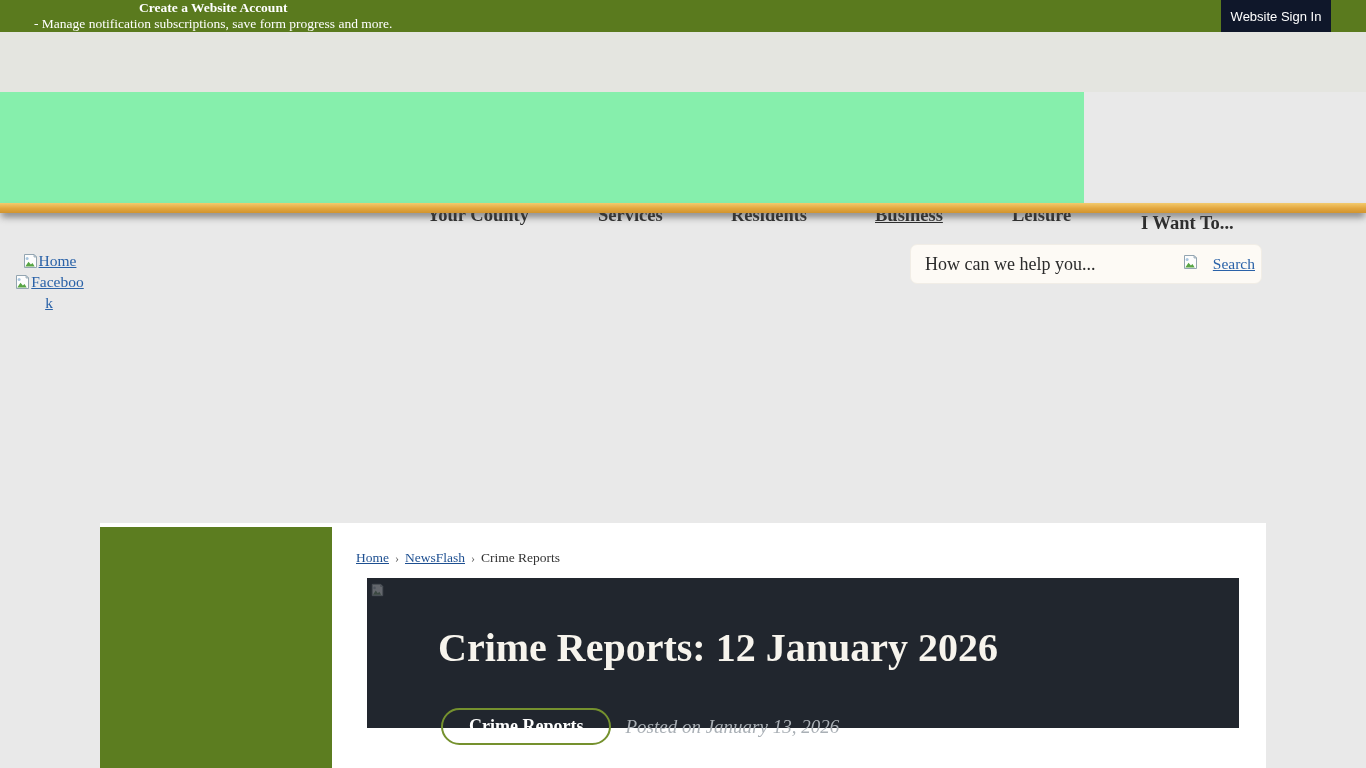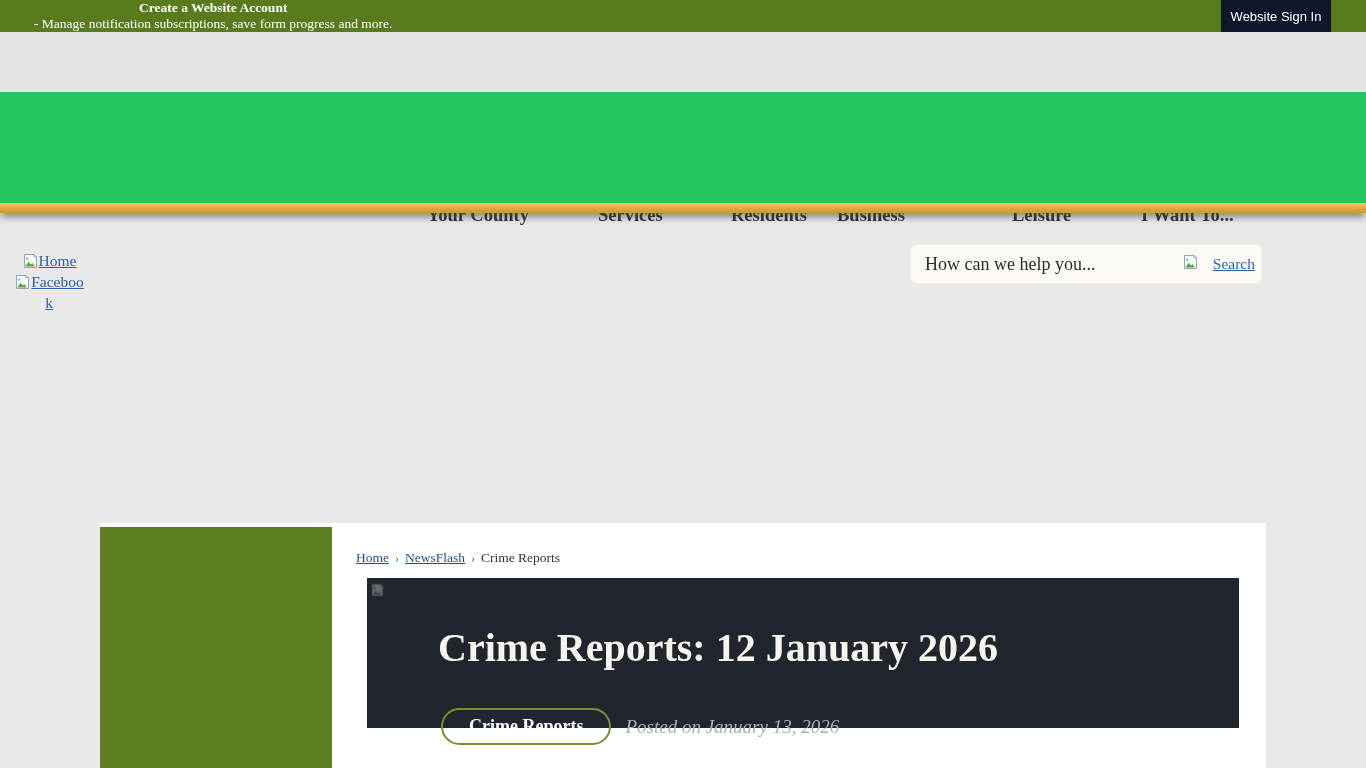--- a/index.html
+++ b/index.html
@@ -38,34 +38,34 @@
     background: #e4e5e0;
   }
   .logo-link {
     position: absolute; left: 191px; top: 73px;
     display: inline-flex; align-items: center; gap: 1px;
     color: #2a62a8; font-size: 15.5px;
   }
 
   
   .nav-strip {
-    position: absolute; left: 0; top: 92px; width: 1366px; height: 111px;
-    background: #22c55e;
+    position: absolute; left: 0; top: 92px; width: 1084px; height: 111px;
+    background: #86efac;
   }
   .nav-item {
     position: absolute; top: 113px;
     font-size: 18.5px; font-weight: bold; color: #2e2e2e;
     cursor: pointer; white-space: nowrap;
   }
   .nav-item:nth-of-type(1) { left: 427px; }
   .nav-item:nth-of-type(2) { left: 598px; }
   .nav-item:nth-of-type(3) { left: 731px; }
-  .nav-item:nth-of-type(4) { left: 837px; }
+  .nav-item:nth-of-type(4) { left: 875px; text-decoration: underline; }
   .nav-item:nth-of-type(5) { left: 1012px; }
-  .nav-item:nth-of-type(6) { left: 1141px; }
+  .nav-item:nth-of-type(6) { left: 1141px; margin-top: 8px; }
 
   .search-box {
     position: absolute; left: 910px; top: 152px; width: 352px; height: 40px;
     background: #fdfaf5; border: 1px solid #f1ede6; border-radius: 7px;
   }
   .search-input {
     position: absolute; left: 0; top: 0; width: 280px; height: 38px;
     border: none; outline: none; background: transparent;
     padding-left: 14px;
     font-family: "Liberation Serif", serif; font-size: 18px; color: #222;

